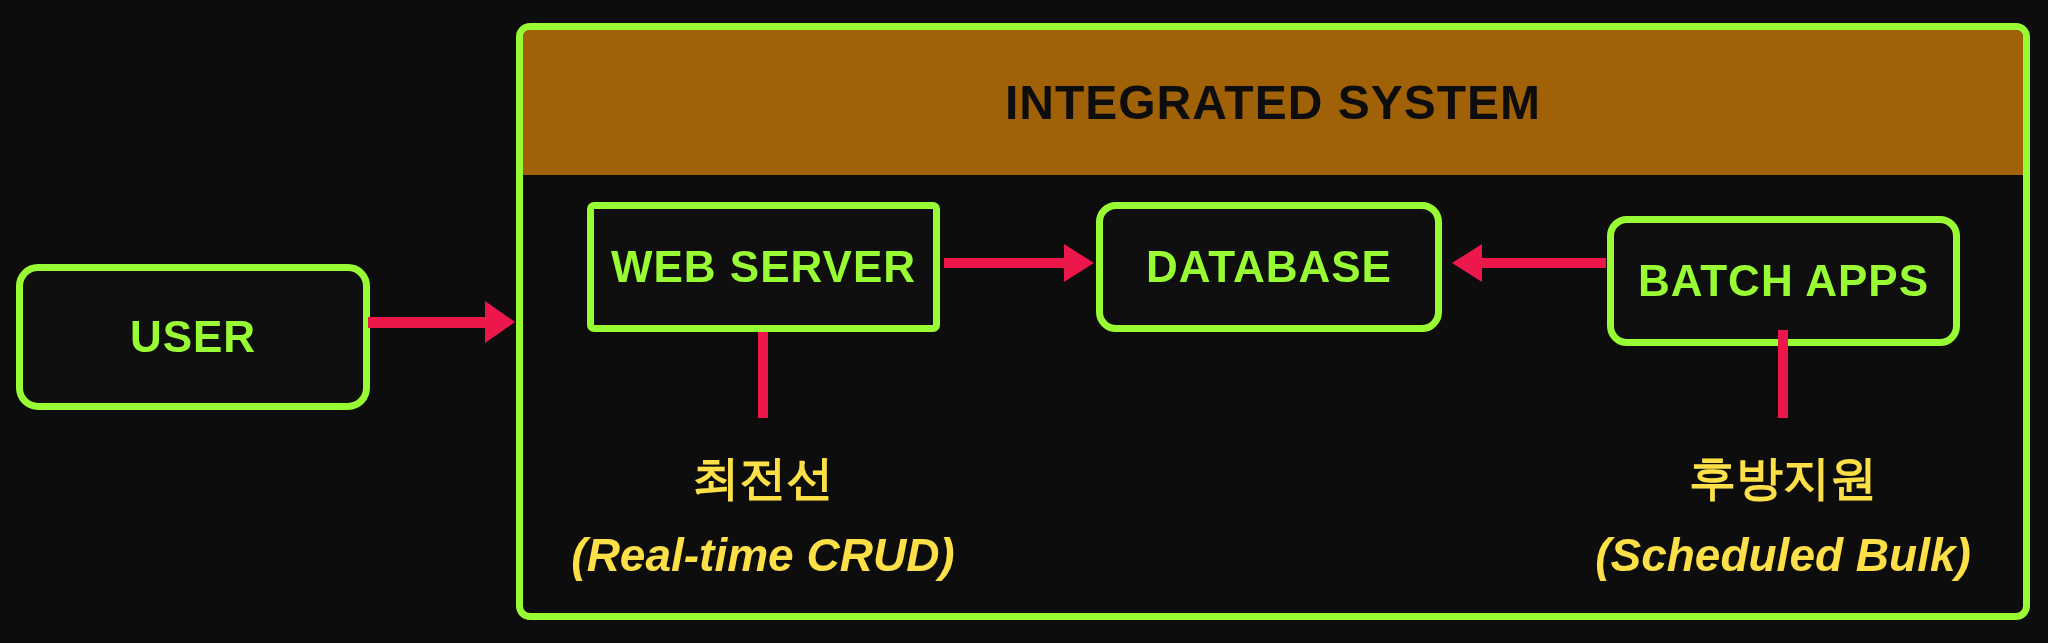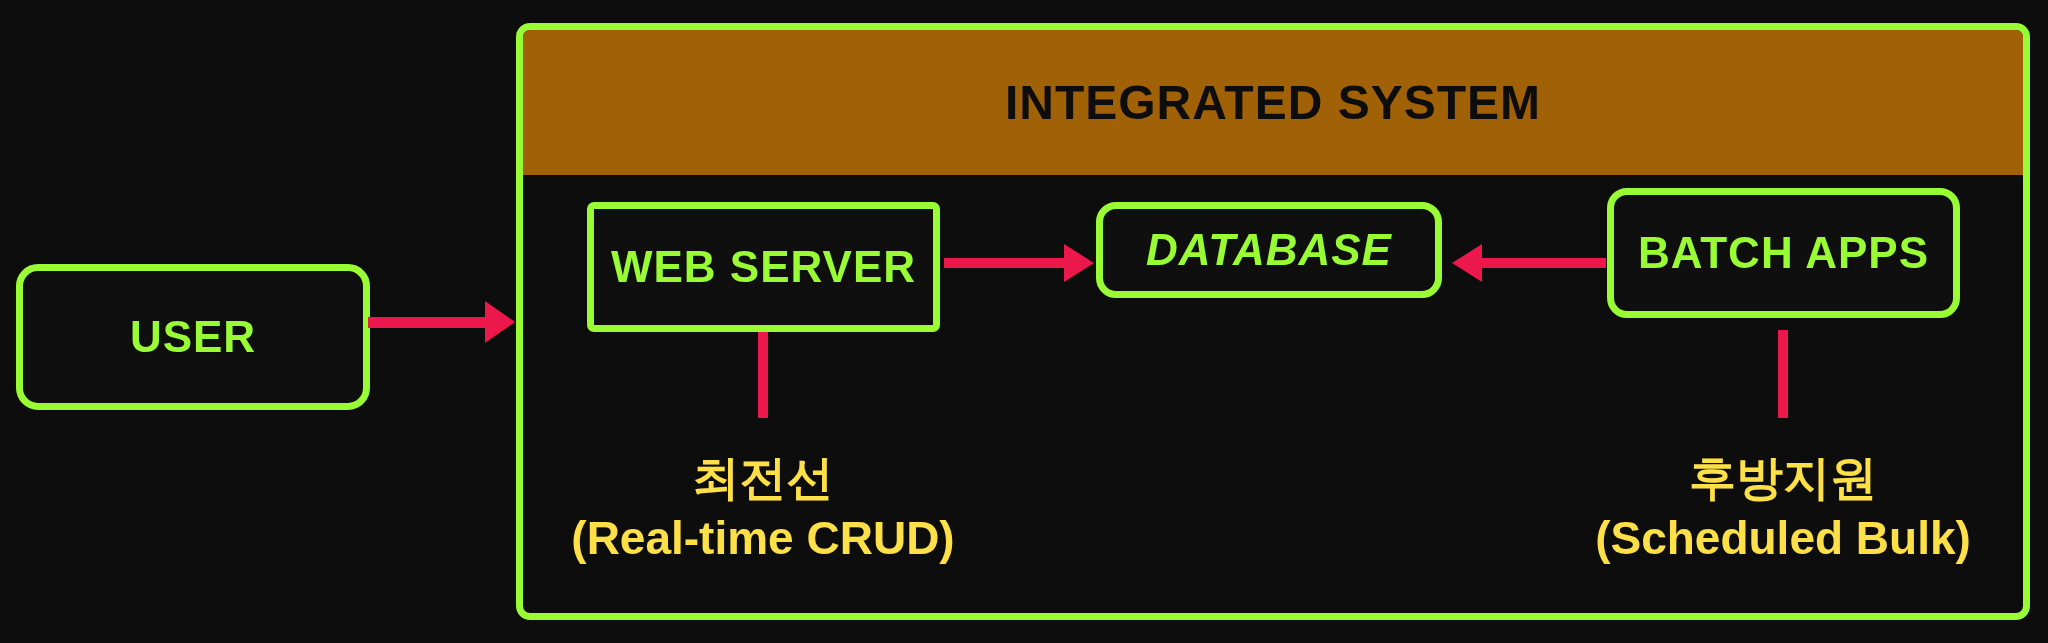--- a/index.html
+++ b/index.html
@@ -12,22 +12,22 @@
   
   .node{
     position:absolute;box-sizing:border-box;
     border:7px solid #99FB33;border-radius:22px;
     display:flex;align-items:center;justify-content:center;
     color:#99FB33;background:#0f0f0f;
     font-size:44px;letter-spacing:1px;white-space:nowrap;
   }
   .node-user{left:16px;top:264px;width:354px;height:146px;}
   .node-web{left:587px;top:202px;width:353px;height:130px;border-radius:7px;}
-  .node-db{left:1096px;top:202px;width:346px;height:96px;border-radius:20px;font-style:italic;}
-  .node-batch{left:1607px;top:188px;width:353px;height:130px;border-radius:20px;}
+  .node-db{left:1096px;top:202px;width:346px;height:130px;border-radius:20px;}
+  .node-batch{left:1607px;top:216px;width:353px;height:130px;border-radius:20px;}
   
   .system{
     position:absolute;left:516px;top:23px;width:1514px;height:597px;
     box-sizing:border-box;border:7px solid #99FB33;border-radius:14px;
     background:#0d0d0d;overflow:hidden;
   }
   .system-header{
     position:absolute;left:0;top:0;right:0;height:145px;
     background:#a16207;display:flex;align-items:center;justify-content:center;
   }
@@ -45,21 +45,21 @@
   .head-left{
     position:absolute;width:0;height:0;
     border-top:19px solid transparent;border-bottom:19px solid transparent;
     border-right:30px solid #EC174B;
   }
   
   .caption{
     position:absolute;width:620px;text-align:center;color:#fde047;
   }
   .caption .l1{font-size:47px;font-weight:800;line-height:60px;}
-  .caption .l2{font-size:46px;font-weight:800;line-height:60px;white-space:nowrap;}
+  .caption .l2{font-size:46px;font-weight:800;line-height:60px;margin-top:17px;white-space:nowrap;font-style:italic;}
   .cap-web{left:453px;top:448px;}
   .cap-batch{left:1473px;top:448px;}
 </style>
 </head>
 <body>
 
 <div class="canvas">
 
   <div class="system">
     <div class="system-header">

